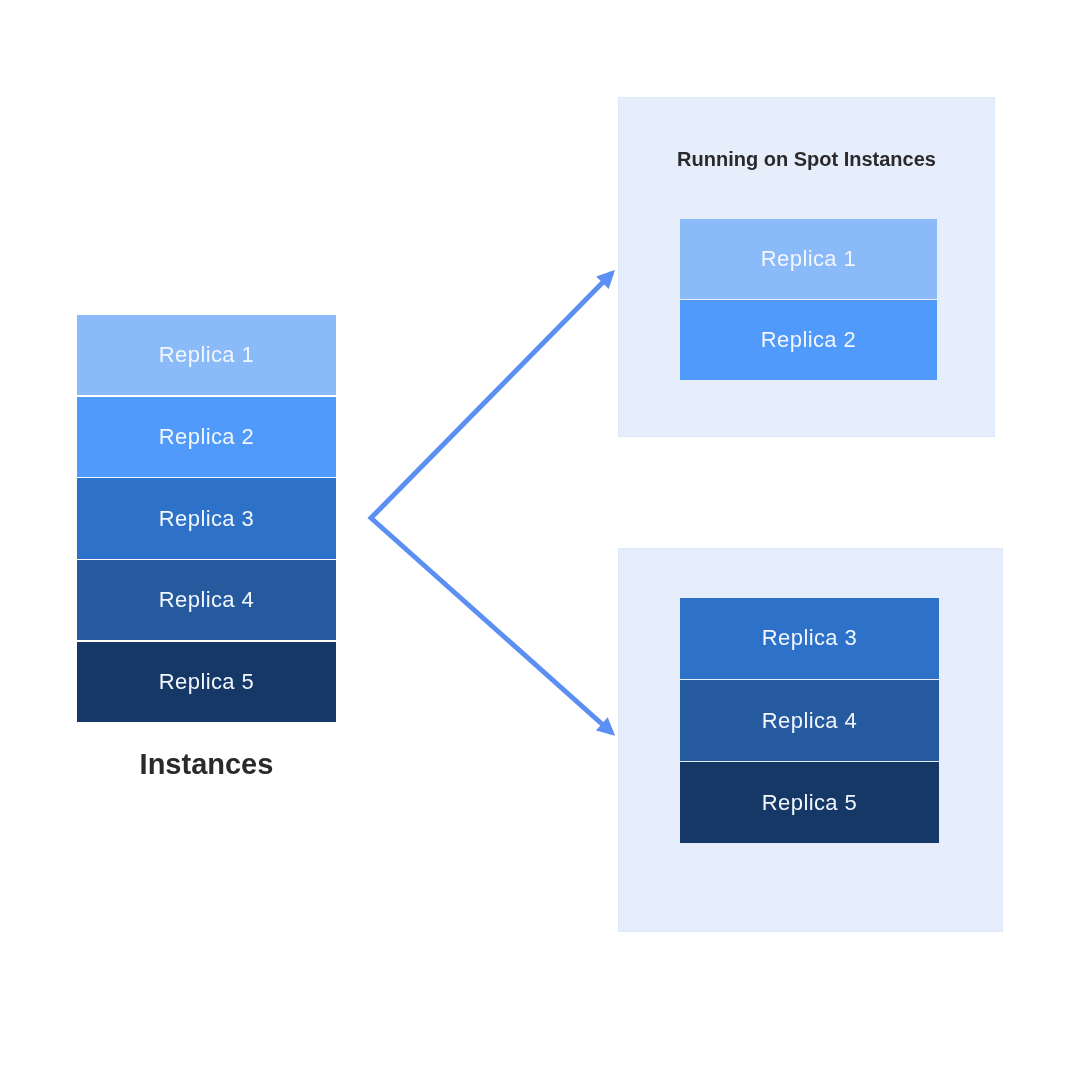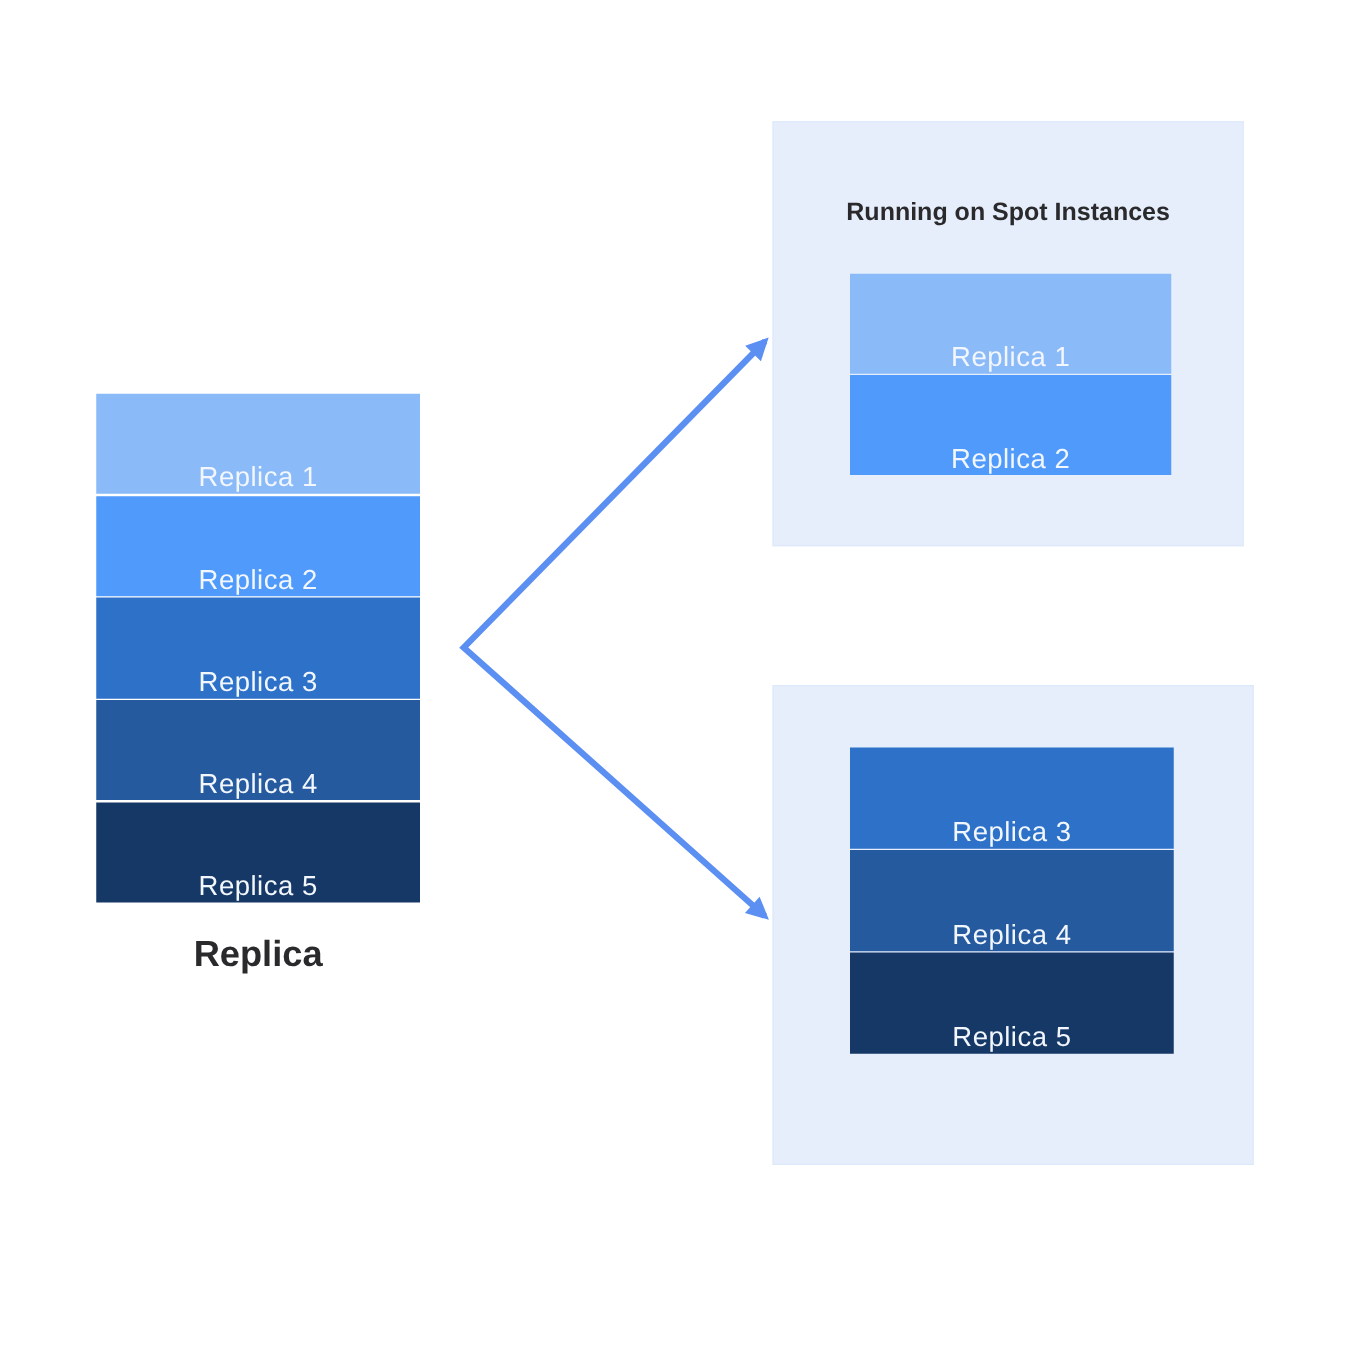--- a/index.html
+++ b/index.html
@@ -23,21 +23,21 @@
     top: 315px;
     width: 259px;
     height: 407px;
     display: flex;
     flex-direction: column;
     gap: 1.5px;
   }
   .replica-box {
     flex: 1;
     display: flex;
-    align-items: flex-end;
+    align-items: center;
     justify-content: center;
     color: #f2f6fd;
     font-size: 22px;
     letter-spacing: 0.4px;
     font-weight: 400;
   }
   .workload-title {
     position: absolute;
     left: 77px;
     top: 748px;
@@ -70,21 +70,21 @@
   .panel-title {
     position: absolute;
     left: 0;
     width: 100%;
     text-align: center;
     font-size: 20px;
     line-height: 26px;
     font-weight: 700;
     color: #2a2a2c;
   }
-  .panel-spot .panel-title { top: 59px; text-align: center; }
+  .panel-spot .panel-title { top: 48px; text-align: center; }
   .panel-ondemand .panel-title { top: 316px; }
 
   .panel-stack {
     position: absolute;
     display: flex;
     flex-direction: column;
     gap: 1.5px;
   }
   .panel-spot .panel-stack {
     left: 61px;
@@ -130,21 +130,21 @@
       <span>Replica 3</span>
     </div>
     <div class="replica-box" style="background-color: rgb(38, 90, 158);">
       <span>Replica 4</span>
     </div>
     <div class="replica-box" style="background-color: rgb(22, 56, 102);">
       <span>Replica 5</span>
     </div>
   </div>
 
-  <div class="workload-title">Replica</div>
+  <div class="workload-title">Instances</div>
 
   <svg class="arrows" width="1080" height="1080" viewBox="0 0 1080 1080">
     <defs>
       <marker id="ah" viewBox="0 0 10 10" refX="7" refY="5" markerWidth="4.2" markerHeight="4.2" orient="auto-start-reverse">
         <path class="arrow-head" d="M0.5,0.8 L9,5 L0.5,9.2 Z" style="fill: rgb(91, 143, 242);"></path>
       </marker>
     </defs>
     <path class="arrow-path" d="M612,273 L371,518 L612,733" marker-start="url(#ah)" marker-end="url(#ah)" style="stroke: rgb(91, 143, 242);"></path>
   </svg>
 

